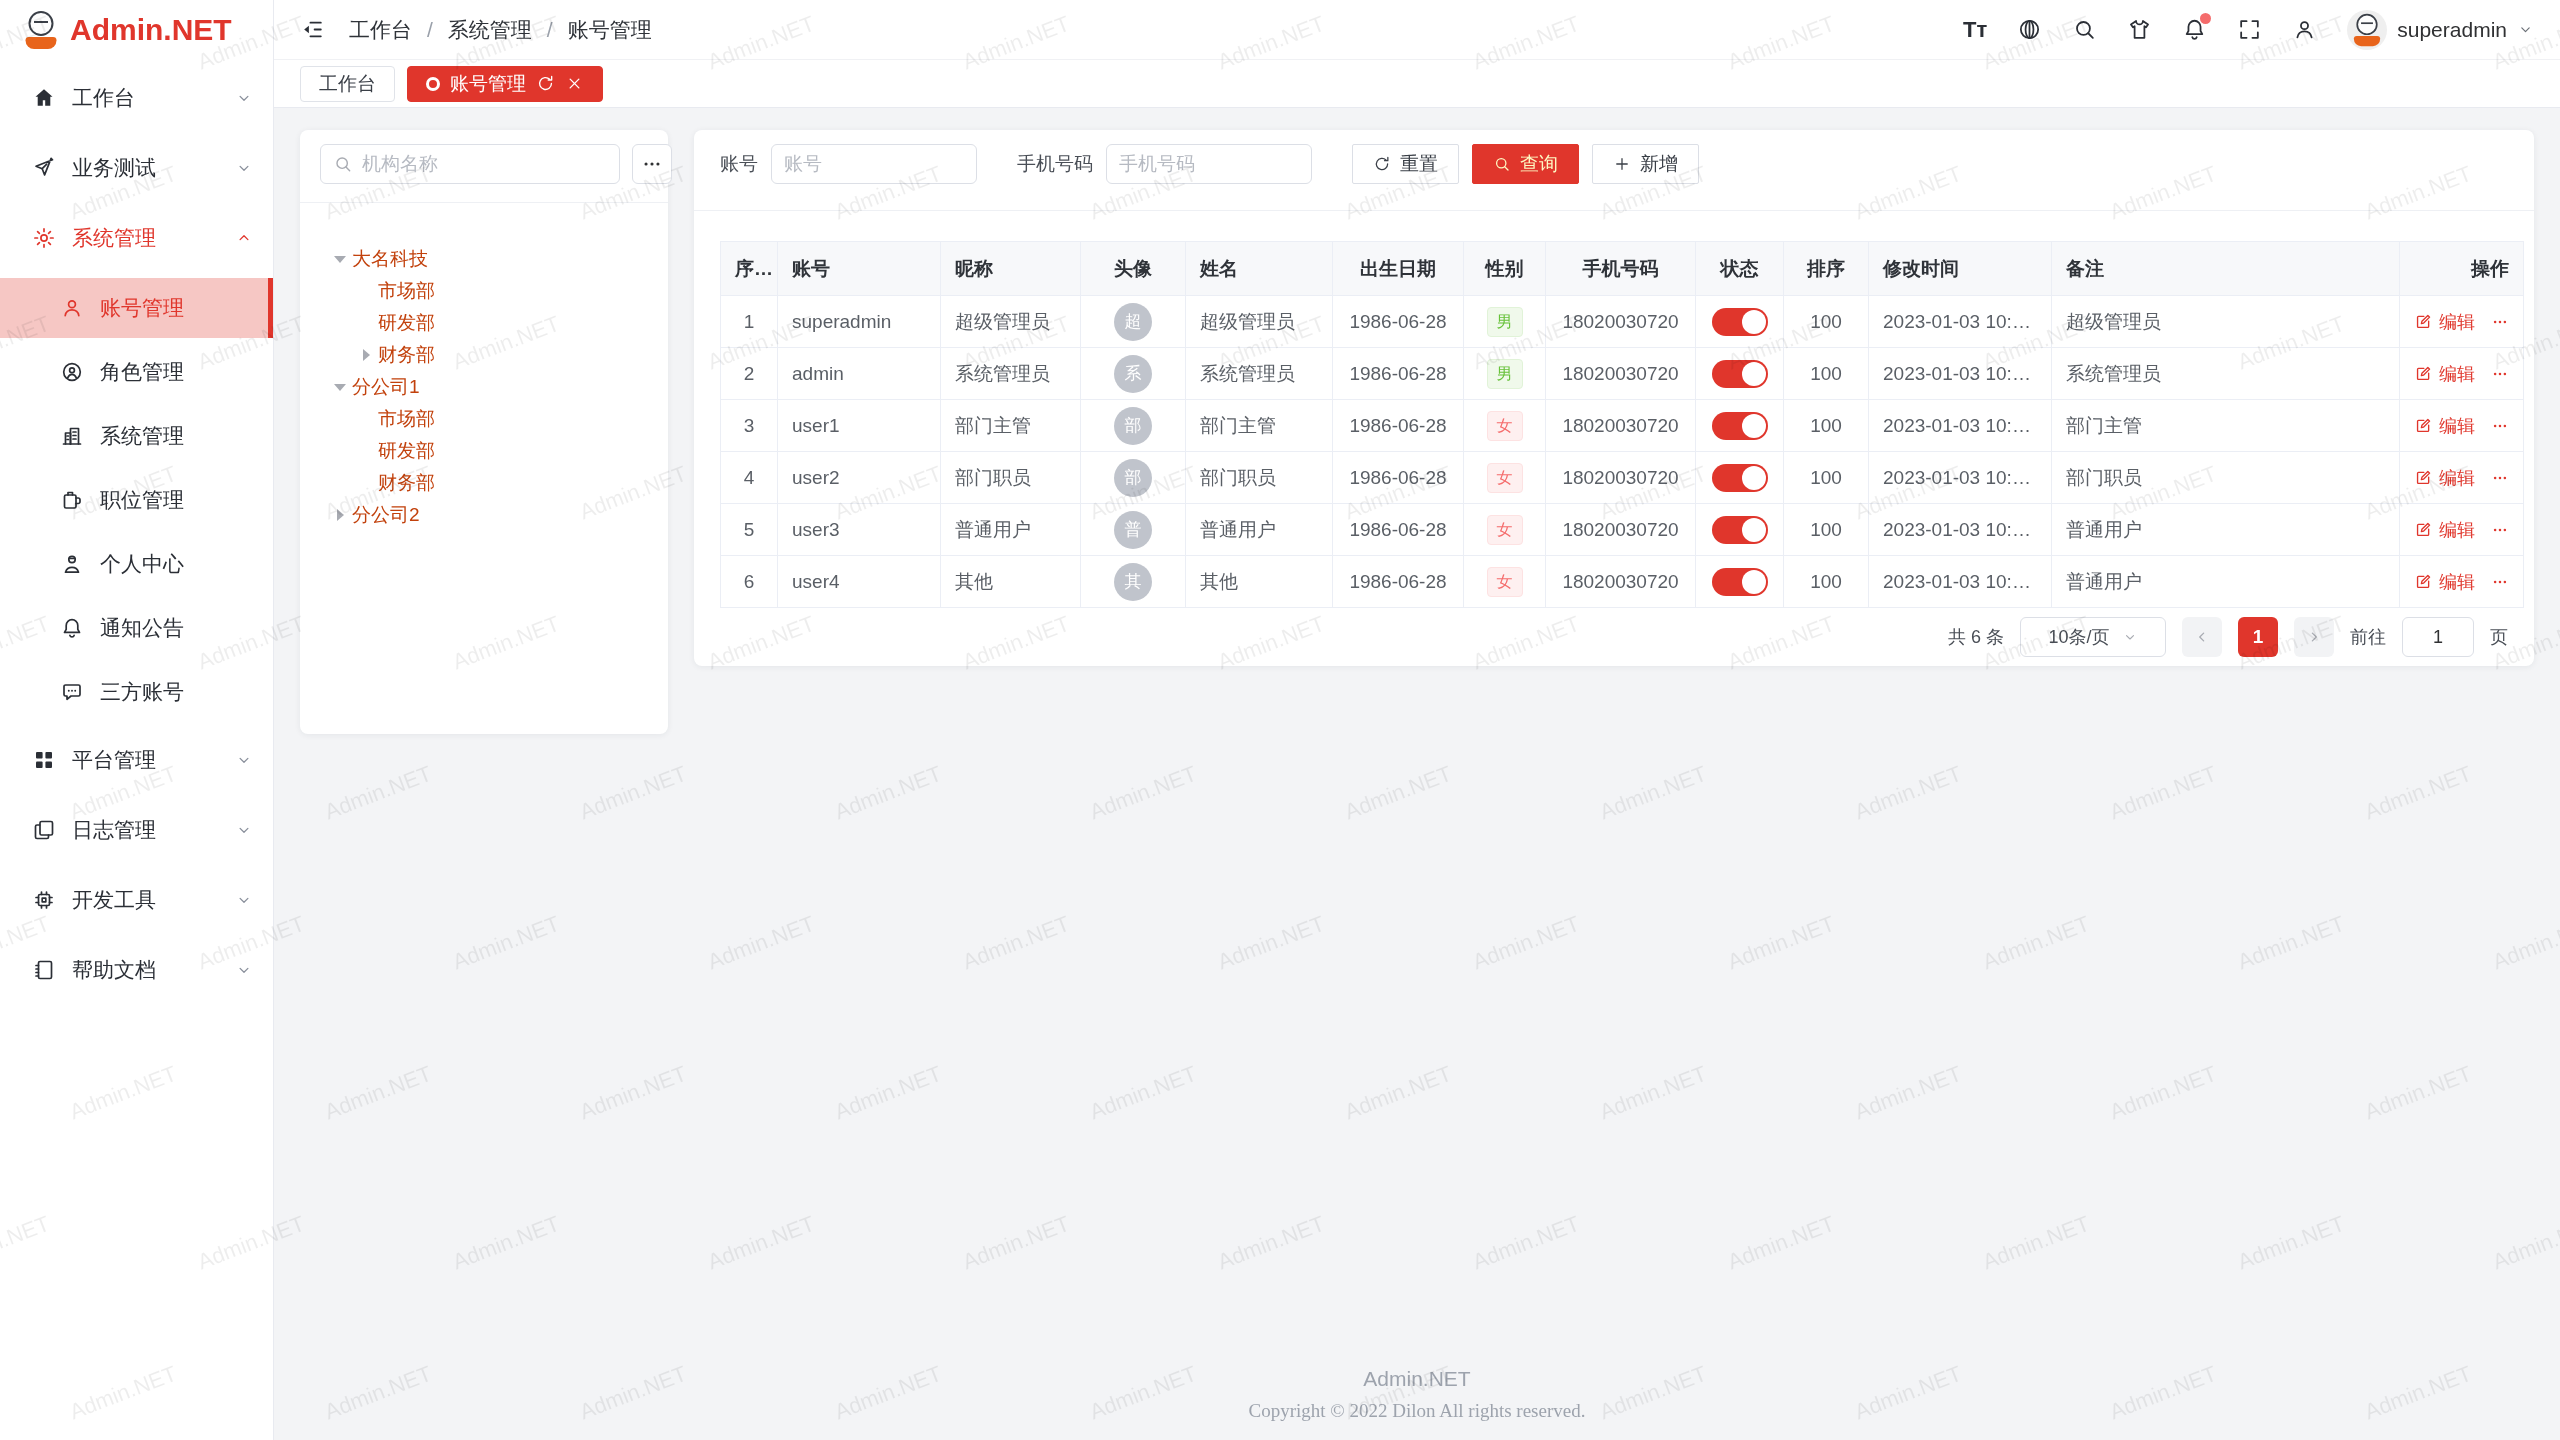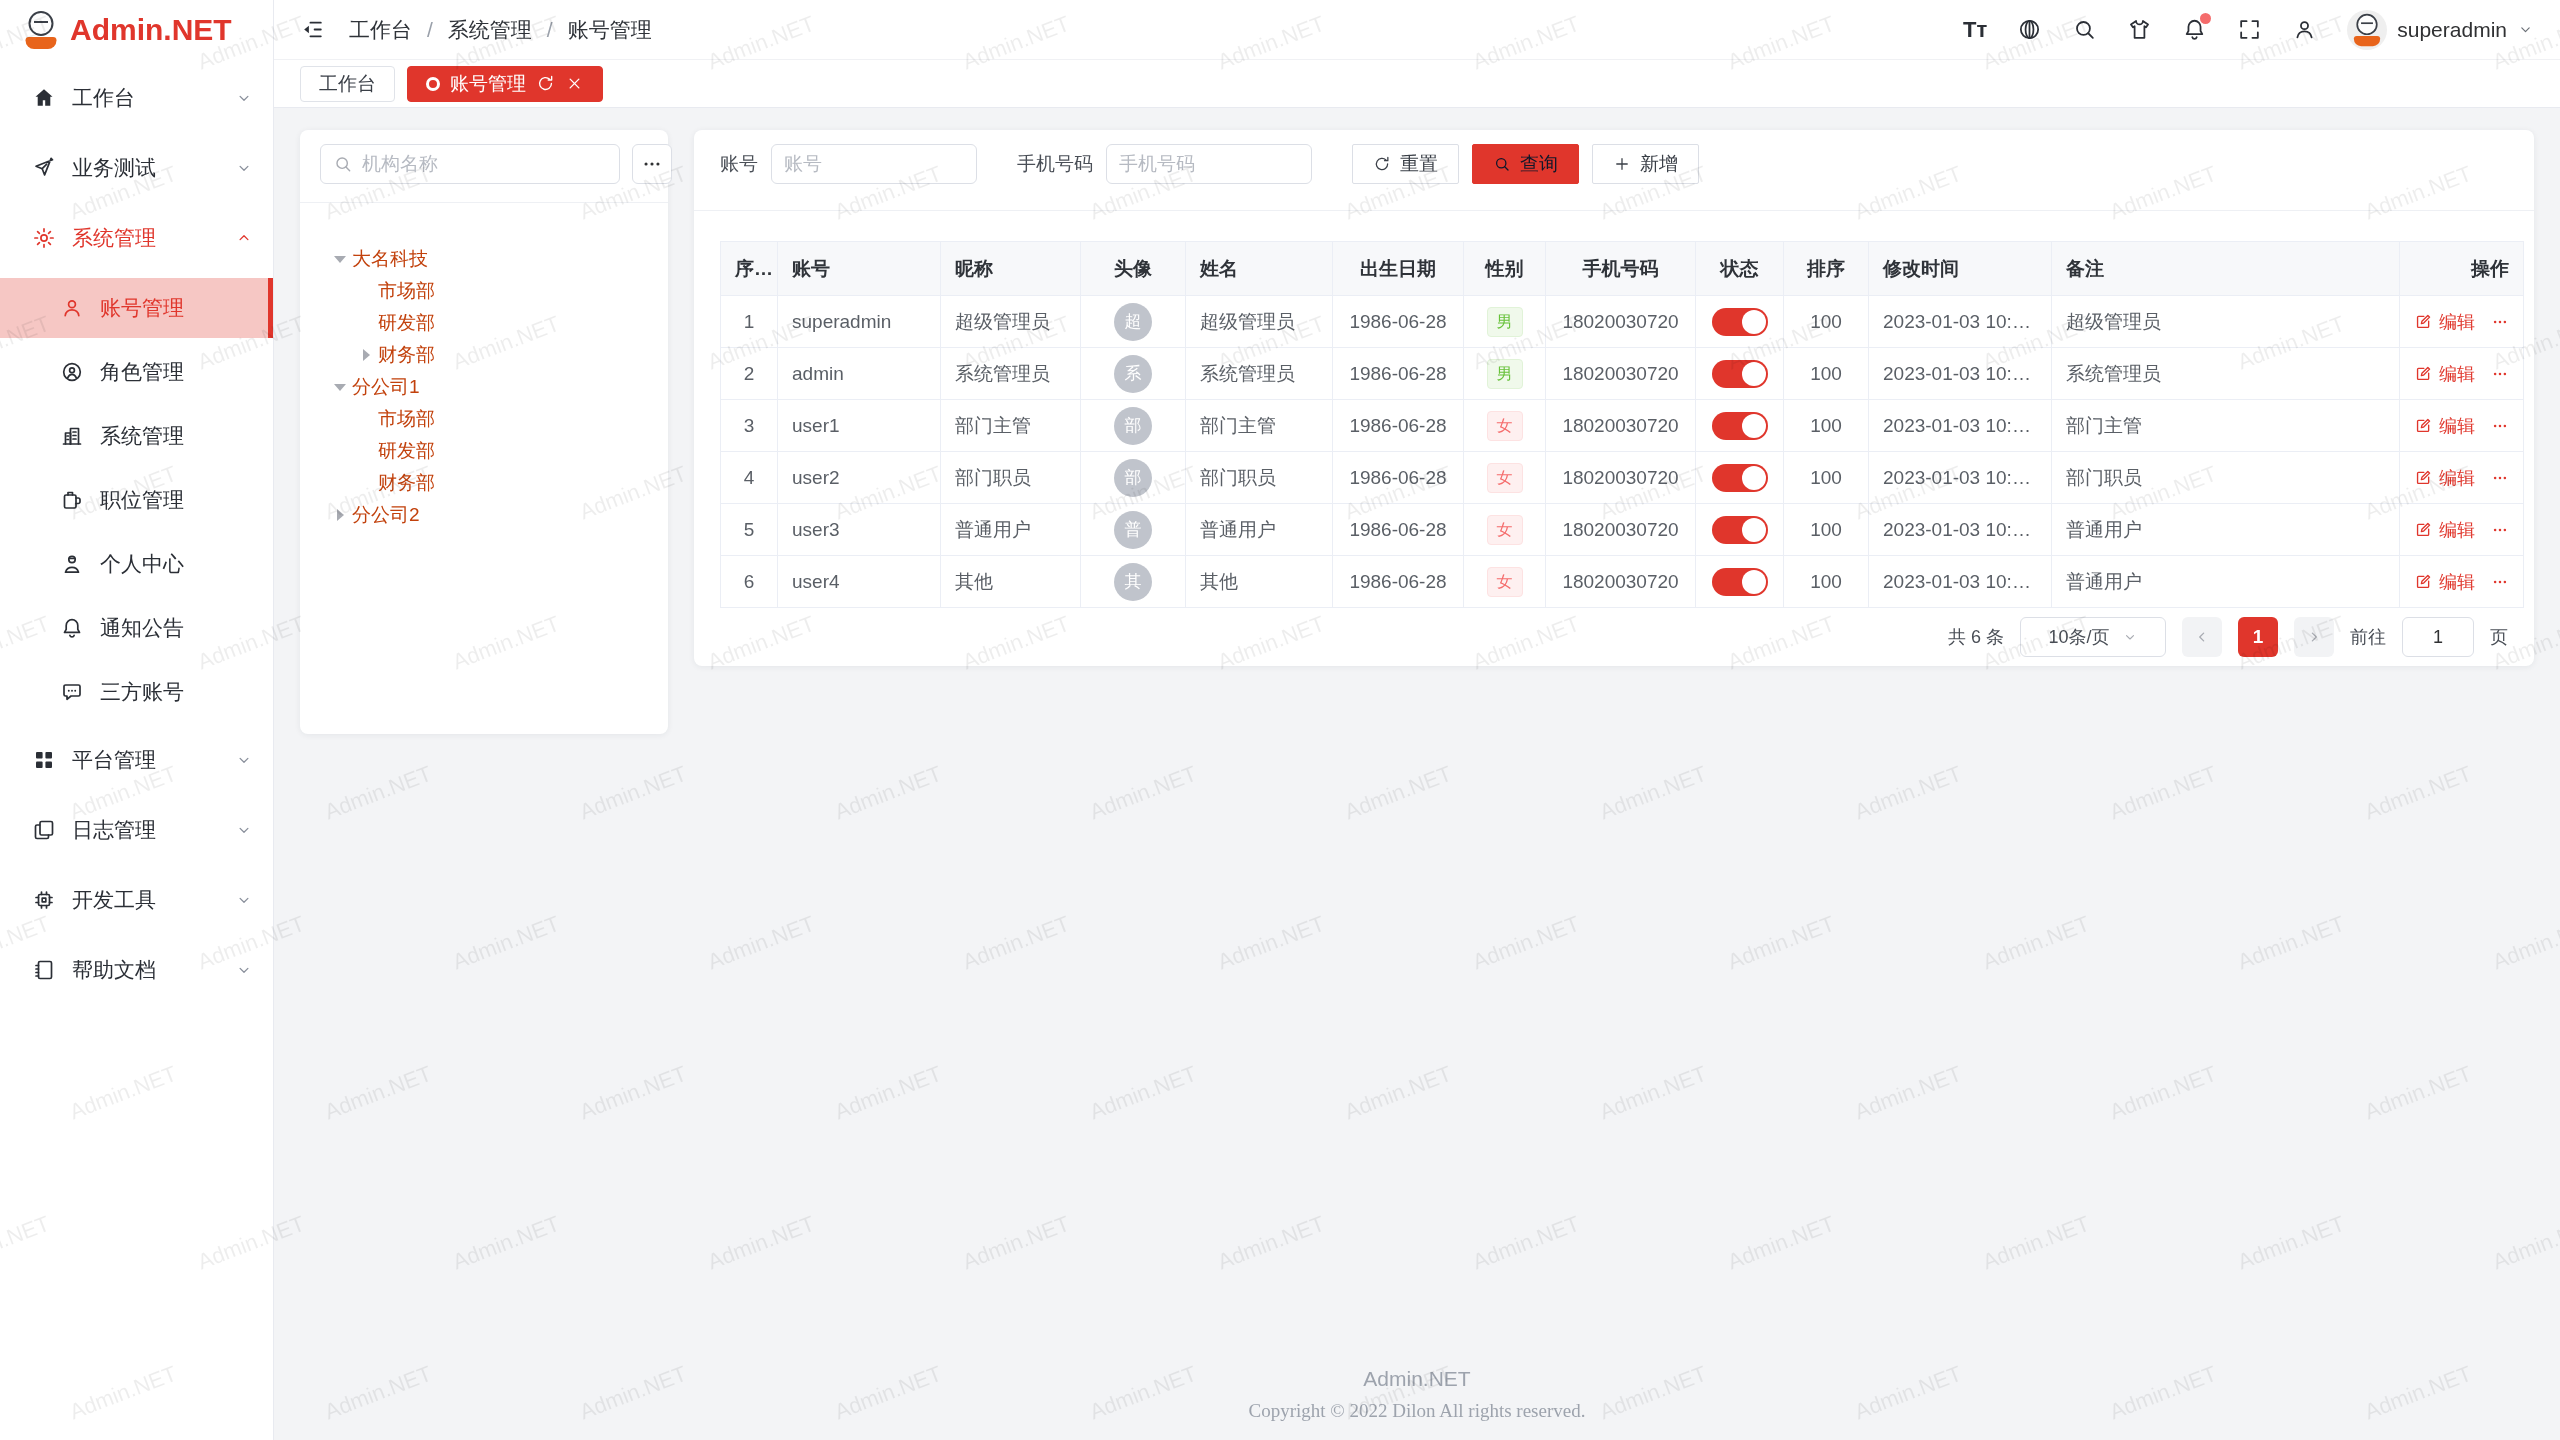--- a/index.html
+++ b/index.html
@@ -75,21 +75,21 @@
   .tri.right { border-width:6px 0 6px 7px; border-color:transparent transparent transparent #a8abb2; }
 
   .table-card { flex:1; min-width:0; height:536px; padding:14px 26px 10px; display:flex; flex-direction:column; }
   .filters { display:flex; align-items:center; font-size:19px; color:#4a4f57; }
   .f-label { margin-right:13px; white-space:nowrap; }
   .f-input { flex:0 0 206px; width:206px; }
   .ml-lg { margin-left:40px; }
   .ml-sm { margin-left:13px; }
   .btn { height:40px; border-radius:2px; border:1px solid #dcdfe6; background:#fff; display:inline-flex; align-items:center; gap:9px; padding:0 20px; font-size:19px; color:#3a3f47; cursor:pointer; font-family:inherit; white-space:nowrap; }
   .btn .b-ic { width:18px; height:18px; }
-  .btn.primary { background:var(--accent); border-color:var(--accent); color:#0f172a; }
+  .btn.primary { background:var(--accent); border-color:var(--accent); color:#fef9c3; }
   .filters-divider { margin:26px -26px 0; border-top:1px solid #eef0f4; }
 
   .table-wrap { margin-top:30px; }
   table { width:100%; border-collapse:collapse; table-layout:fixed; font-size:19px; }
   th,td { border:1px solid #ebeef5; padding:0 14px; overflow:hidden; white-space:nowrap; text-overflow:ellipsis; }
   th { background:#f7f8fa; color:#2f3339; font-weight:600; height:54px; }
   td { color:#5a5f66; height:52px; }
   .al-left { text-align:left; } .al-center { text-align:center; } .al-right { text-align:right; }
   .avatar-badge { display:inline-flex; width:38px; height:38px; border-radius:50%; background:#c0c4cc; color:#fff; align-items:center; justify-content:center; font-size:17px; vertical-align:middle; }
   .tag { display:inline-block; min-width:36px; height:30px; line-height:28px; border-radius:4px; font-size:16px; padding:0 8px; }

